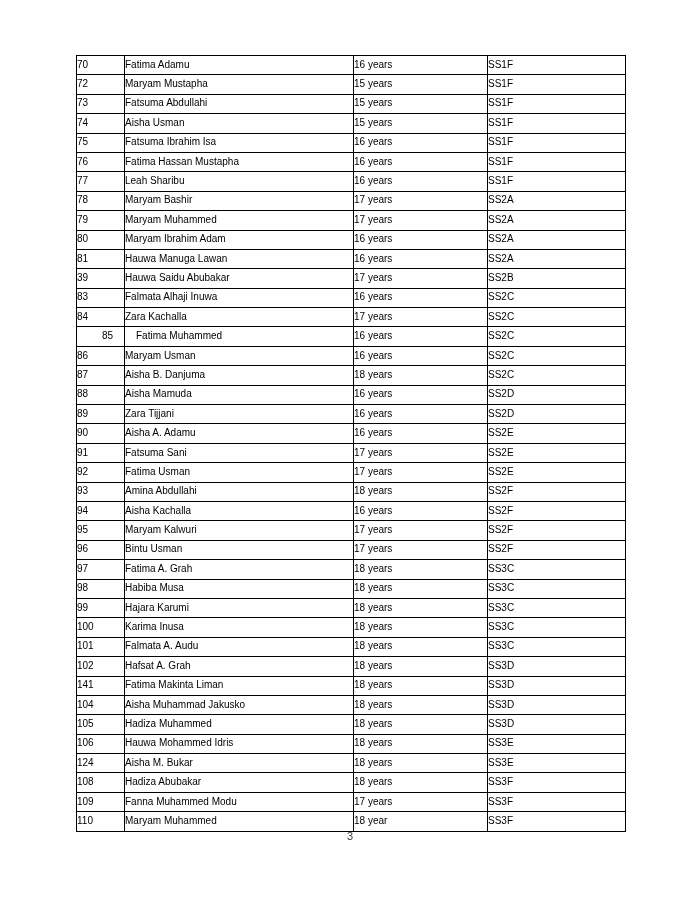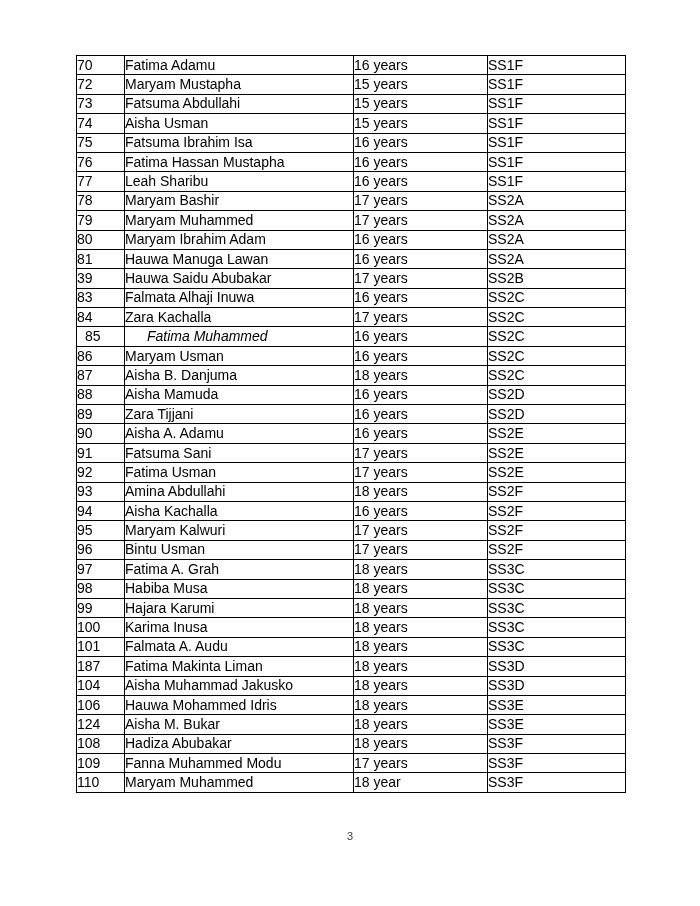--- a/index.html
+++ b/index.html
@@ -24,50 +24,49 @@
   .roster-table-wrap {
     position: absolute;
     left: 76px;
     top: 55px;
     width: 549px;
   }
   table.roster {
     border-collapse: collapse;
     table-layout: fixed;
     width: 549px;
-    font-size: 14px;
+    font-size: 10px;
     line-height: 1.0;
   }
   table.roster col.c-sn    { width: 48px; }
   table.roster col.c-name  { width: 229px; }
   table.roster col.c-age   { width: 134px; }
   table.roster col.c-class { width: 138px; }
 
   table.roster td {
     border: 1px solid #000000;
     height: 17.4px;
     padding: 0px 0px 1px 0px;
     vertical-align: middle;
     white-space: nowrap;
     overflow: hidden;
   }
   td.sn {
     text-align: left;
     padding-left: 8px;
   }
   td.sn.indented {
-    padding-left: 8px;
+    padding-left: 25px;
   }
   td.name {
     padding-left: 7px;
     margin-left: 12px;
   }
   td.name.indented {
-    padding-left: 22px;
-    font-style: italic;
+    padding-left: 11px;
   }
   td.age {
     padding-left: 7px;
     margin-top: 23px;
   }
   td.cls {
     padding-left: 7px;
   }
   .page-number {
     position: absolute;
@@ -273,28 +272,40 @@
             <td class="age">18 years</td>
             <td class="cls">SS3C</td>
           </tr>
           <tr>
             <td class="sn">101</td>
             <td class="name">Falmata A. Audu</td>
             <td class="age">18 years</td>
             <td class="cls">SS3C</td>
           </tr>
           <tr>
-            <td class="sn">187</td>
+            <td class="sn">102</td>
+            <td class="name">Hafsat A. Grah</td>
+            <td class="age">18 years</td>
+            <td class="cls">SS3D</td>
+          </tr>
+          <tr>
+            <td class="sn">141</td>
             <td class="name">Fatima Makinta Liman</td>
             <td class="age">18 years</td>
             <td class="cls">SS3D</td>
           </tr>
           <tr>
             <td class="sn">104</td>
             <td class="name">Aisha Muhammad Jakusko</td>
+            <td class="age">18 years</td>
+            <td class="cls">SS3D</td>
+          </tr>
+          <tr>
+            <td class="sn">105</td>
+            <td class="name">Hadiza Muhammed</td>
             <td class="age">18 years</td>
             <td class="cls">SS3D</td>
           </tr>
           <tr>
             <td class="sn">106</td>
             <td class="name">Hauwa Mohammed Idris</td>
             <td class="age">18 years</td>
             <td class="cls">SS3E</td>
           </tr>
           <tr>

